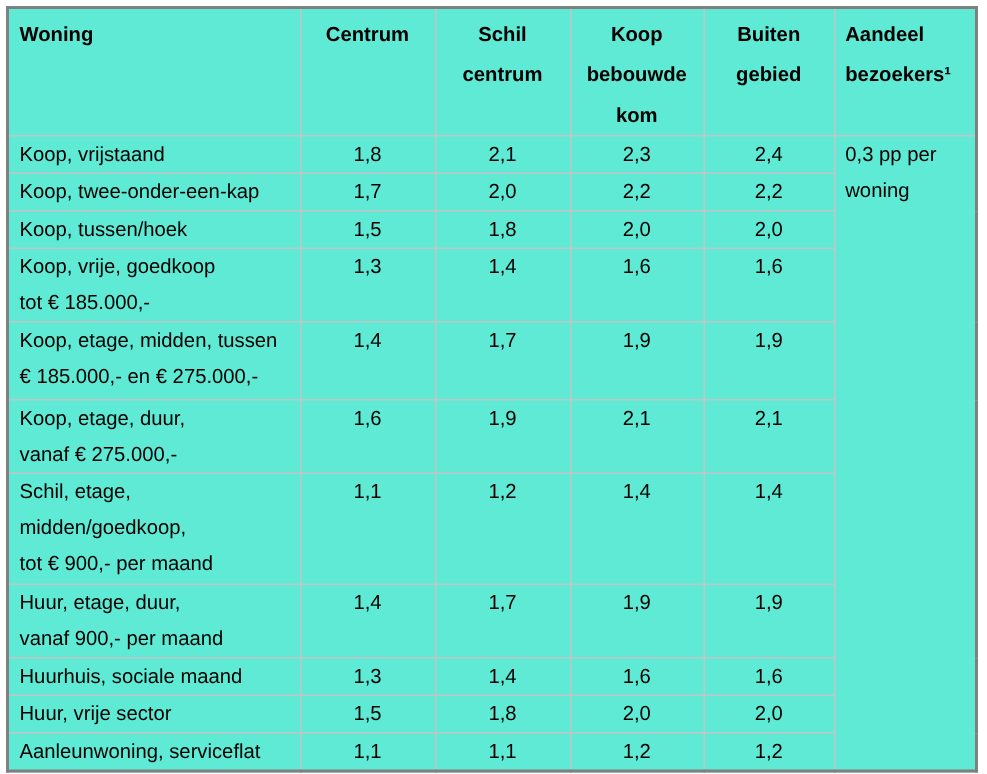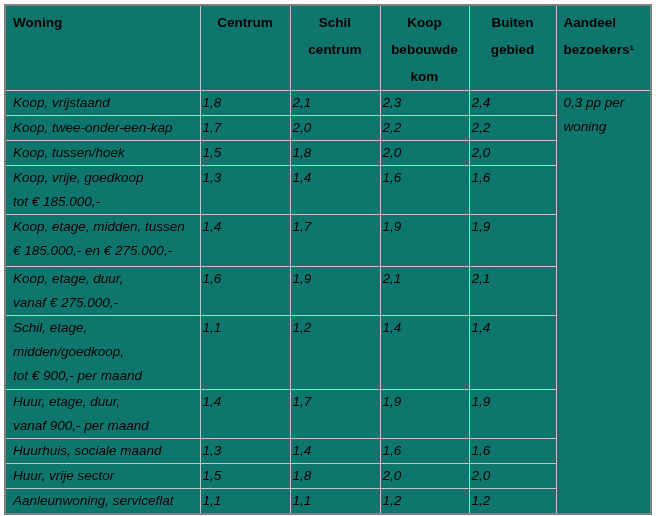--- a/index.html
+++ b/index.html
@@ -12,45 +12,44 @@
     color: #000000;
   }
   .table-wrap {
     padding: 4px;
   }
   table.norms {
     border-collapse: collapse;
     table-layout: fixed;
     width: 646px;
     border: 2px solid #808080;
-    background: #0f766e;
+    background: #5eead4;
   }
   th, td {
     border: 1px solid #c4c4c4;
     vertical-align: top;
     font-size: 13.5px;
     white-space: pre-line;
     overflow: hidden;
     box-sizing: border-box;
   }
   th {
     font-weight: bold;
     line-height: 27px;
     padding: 3px 7px 0 7px;
   }
   th.left {
     text-align: left;
   }
   td {
     line-height: 24px;
     padding: 0 7px;
-    font-style: italic;
   }
   td.num {
-    text-align: left;
+    text-align: center;
     padding: 0 2px;
   }
   td.note {
     text-align: left;
     margin-top: 40px;
   }
 </style>
 </head>
 <body>
 

